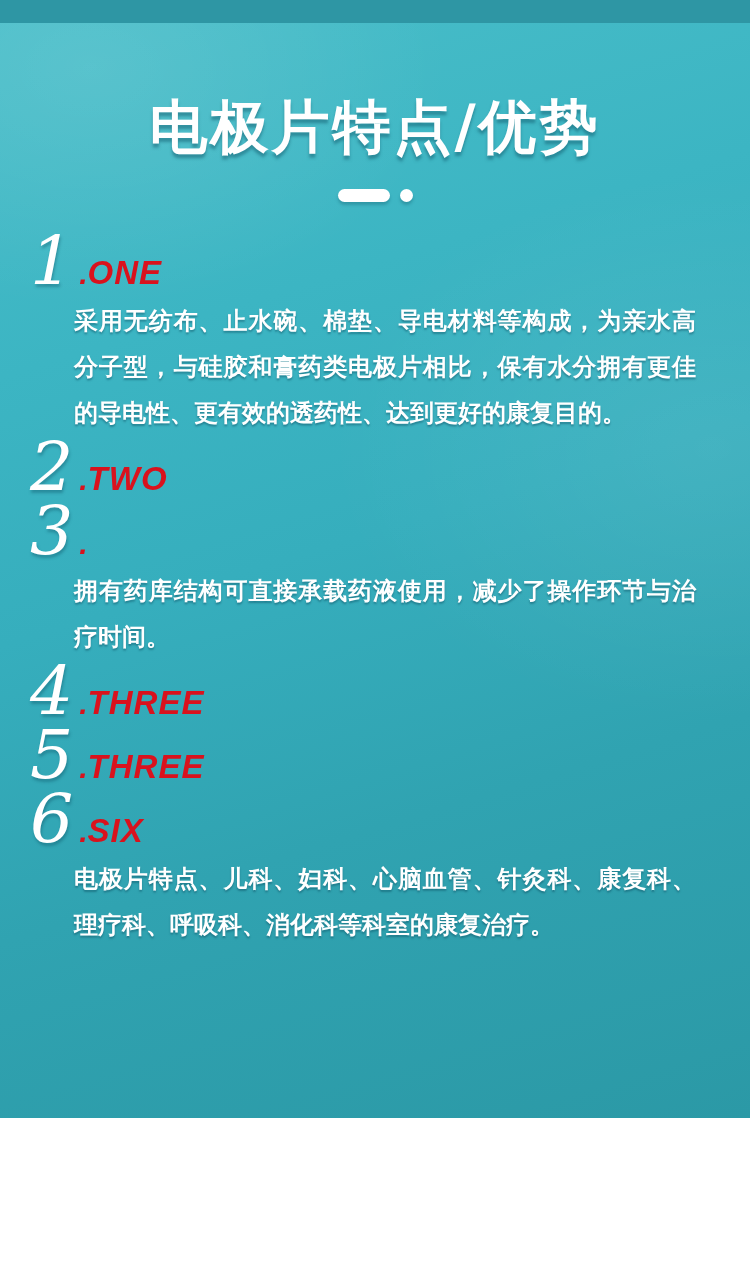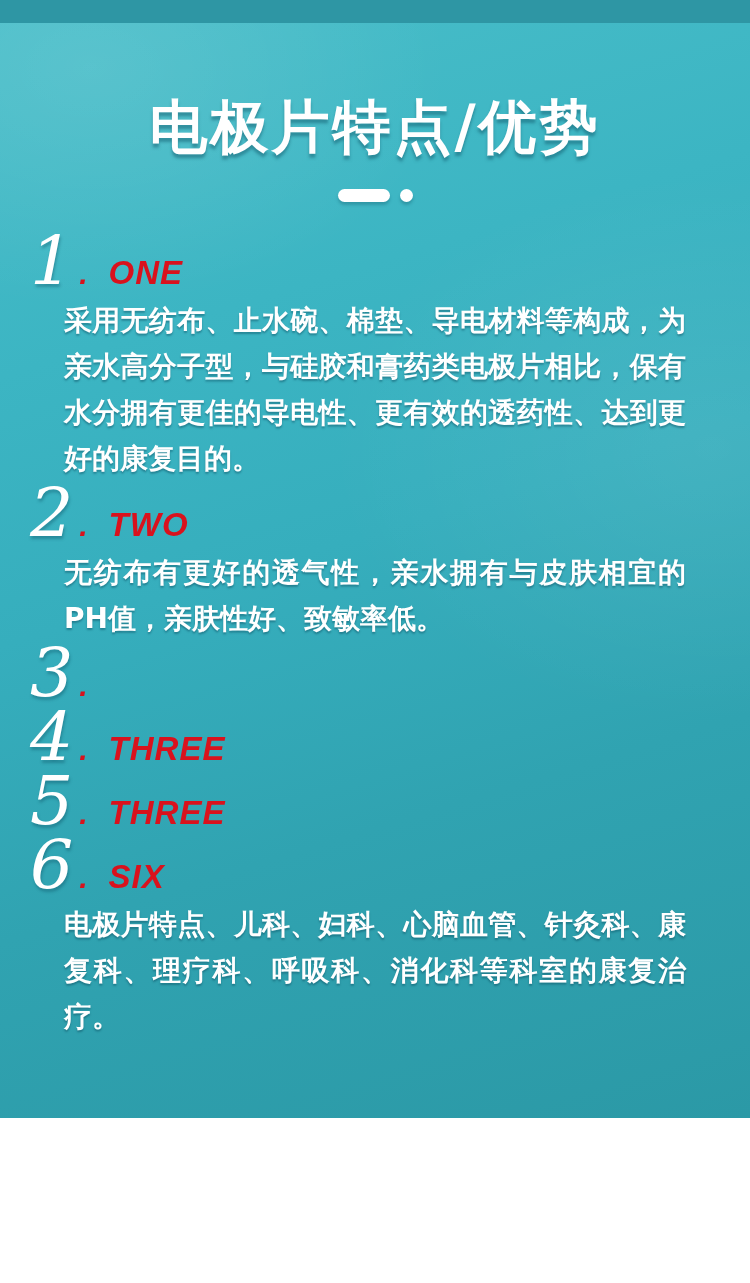--- a/index.html
+++ b/index.html
@@ -79,27 +79,27 @@
     color:#d9121d;
     margin-left:6px;
   }
   .sec-label{
     font-family:"Liberation Sans",sans-serif;
     font-style:italic;
     font-weight:bold;
     font-size:33px;
     letter-spacing:1px;
     color:#d9121d;
-    margin-left:21px;
+    margin-left:0;
   }
 
   .sec-body{
-    margin:4px 0 0 34px;
+    margin:4px 0 0 44px;
     width:622px;
-    font-size:28px;
+    font-size:24px;
     line-height:46px;
     font-weight:bold;
     color:#ffffff;
     text-align:justify;
     text-shadow:0 2px 2px rgba(5,60,80,0.40);
   }
 </style>
 </head>
 <body>
 
@@ -123,28 +123,28 @@
       </div>
       <p class="sec-body">采用无纺布、止水碗、棉垫、导电材料等构成，为亲水高分子型，与硅胶和膏药类电极片相比，保有水分拥有更佳的导电性、更有效的透药性、达到更好的康复目的。</p>
     </div>
 
     <div class="sec">
       <div class="sec-head">
         <span class="sec-num">2</span>
         <span class="sec-sep">.</span>
         <span class="sec-label">TWO</span>
       </div>
-      <p class="sec-body">无纺布有更好的透气性，亲水拥有与皮肤相宜的PH值，亲肤性好、致敏率低。</p>
     </div>
 
     <div class="sec">
       <div class="sec-head">
         <span class="sec-num">3</span>
         <span class="sec-sep">.</span>
       </div>
+      <p class="sec-body">拥有药库结构可直接承载药液使用，减少了操作环节与治疗时间。</p>
     </div>
 
     <div class="sec">
       <div class="sec-head">
         <span class="sec-num">4</span>
         <span class="sec-sep">.</span>
         <span class="sec-label">THREE</span>
       </div>
     </div>
 

